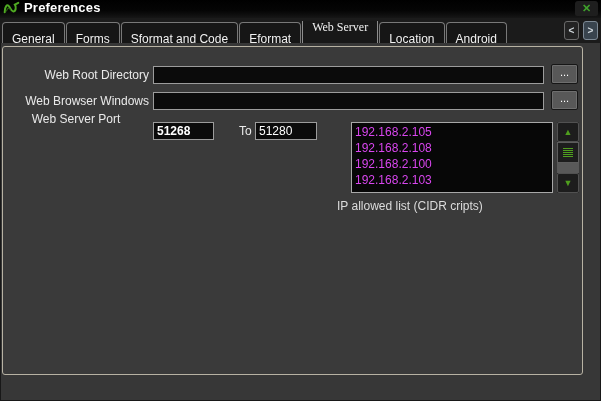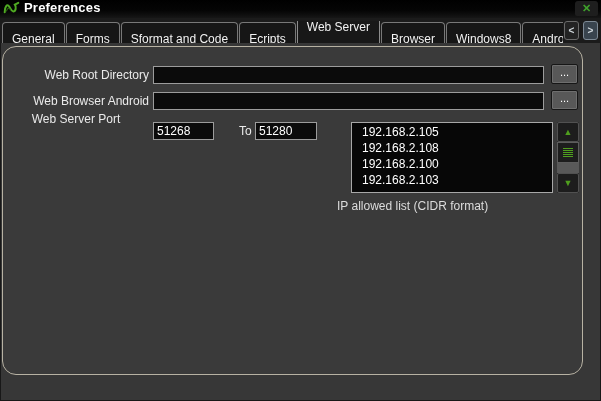--- a/index.html
+++ b/index.html
@@ -10,33 +10,33 @@
   .titlebar{position:absolute;top:0;left:0;right:0;height:18px;background:linear-gradient(#000 0%,#050505 60%,#161616 100%);display:flex;align-items:flex-start;}
   .logo{width:17px;height:14px;margin:1px 4px 0 3px;flex:0 0 auto;}
   .title{color:#ffffff;font-size:13px;font-weight:bold;letter-spacing:.2px;}
   .closebtn{position:absolute;right:3px;top:1px;width:23px;height:15px;background:#1e1e1e;border-radius:3px 3px 2px 2px;display:flex;align-items:center;justify-content:center;color:#3fa12b;font-size:11px;font-weight:bold;cursor:default;}
 
   
   .tabstrip{position:absolute;top:18px;left:0;right:0;height:25px;background:#1b1b1b;}
   .tabs{position:absolute;left:2px;bottom:0;width:561px;height:22px;display:flex;align-items:flex-end;overflow:hidden;}
   .tab{flex:0 0 auto;height:21px;line-height:20px;padding:6px 9px;background:#161616;border:1px solid #787878;border-bottom:none;border-radius:4px 4px 0 0;color:#f2f2f2;font-size:12px;white-space:nowrap;margin-right:1px;position:relative;box-sizing:border-box;}
   .tab .mn{text-decoration:underline;}
-  .tab.active{height:34px;line-height:22px;border-color:#8d8d8d;background:#181818;}
+  .tab.active{height:34px;line-height:22px;border-color:#8d8d8d;background:#181818;font-family:Liberation Serif, serif;}
   .tab.active::before{content:"";position:absolute;top:0;left:0;right:0;height:3px;border-radius:3px 3px 0 0;background:linear-gradient(90deg,#1d4c08,#55b11c 20%,#55b11c 80%,#1d4c08);}
   .tabscroll{position:absolute;right:3px;top:3px;display:flex;gap:4px;}
   .tsbtn{width:15px;height:19px;background:#232323;border:1px solid #6a6a6a;border-radius:3px;color:#cfd6da;font-size:10px;font-weight:bold;display:flex;align-items:center;justify-content:center;box-sizing:border-box;}
   .tsbtn.next{background:#39444e;border-color:#7d8994;}
 
   
-  .panel{position:absolute;left:2px;top:46px;width:581px;height:329px;border:1px solid #b7b2a3;border-radius:14px;background:#3a3a3a;box-sizing:border-box;}
+  .panel{position:absolute;left:2px;top:46px;width:581px;height:329px;border:1px solid #b7b2a3;border-radius:3px;background:#3a3a3a;box-sizing:border-box;}
   .lbl{position:absolute;color:#eaeaea;font-size:12px;}
   .txt{position:absolute;background:#0b0b0b;border:1px solid #9c9c9c;color:#ffffff;font-size:12px;padding:0 3px;height:18px;box-sizing:border-box;font-family:"Liberation Sans",sans-serif;outline:none;}
   .browse{position:absolute;width:27px;height:20px;background:#585858;border:1px solid #161616;box-shadow:inset 0 0 0 1px #6e6e6e;color:#ffffff;font-size:11px;line-height:14px;text-align:center;border-radius:2px;box-sizing:border-box;}
 
-  .listbox{position:absolute;left:348px;top:75px;width:202px;height:71px;background:#070707;border:1px solid #a8a8a8;box-sizing:border-box;color:#ffffff;font-size:12px;overflow:hidden;padding:1px 0 0 10px;}
+  .listbox{position:absolute;left:348px;top:75px;width:202px;height:71px;background:#070707;border:1px solid #a8a8a8;box-sizing:border-box;color:#d946ef;font-size:12px;overflow:hidden;padding:1px 0 0 3px;}
   .listbox .item{height:16px;line-height:16px;white-space:nowrap;}
 
   .vscroll{position:absolute;left:554px;top:75px;width:22px;height:71px;display:flex;flex-direction:column;background:#2c2c2c;}
   .sbtn{height:20px;flex:0 0 auto;background:#1d1d1d;border:1px solid #515151;border-radius:2px;display:flex;align-items:center;justify-content:center;color:#4f9e1e;font-size:9px;line-height:9px;box-sizing:border-box;}
   .sthumb{height:21px;flex:0 0 auto;background:#1d1d1d;border:1px solid #5d5d5d;display:flex;align-items:center;justify-content:center;box-sizing:border-box;}
   .grip{width:10px;height:9px;background:repeating-linear-gradient(#4f9e1e 0 1px,transparent 1px 2px);}
   .strack{flex:1;background:#595959;}
 
   .listcap{position:absolute;left:334px;top:152px;color:#dcdcdc;font-size:12px;}
 </style>
@@ -52,61 +52,60 @@
     </svg>
     <span class="title">Preferences</span>
     <div class="closebtn">✕</div>
   </div>
 
   <div class="tabstrip">
     <div class="tabs">
       <div class="tab"><span class="mn">G</span><span>eneral</span></div>
       <div class="tab"><span class="mn">F</span><span>orms</span></div>
       <div class="tab"><span class="mn">S</span><span>format and Code</span></div>
-      <div class="tab"><span class="mn">E</span><span>cripts</span></div>
+      <div class="tab"><span class="mn">E</span><span>format</span></div>
       <div class="tab active"><span class="mn"></span><span>Web Server</span></div>
-      <div class="tab"><span class="mn"></span><span>Browser</span></div>
-      <div class="tab"><span class="mn"></span><span>Windows8</span></div>
+      <div class="tab"><span class="mn"></span><span>Location</span></div>
       <div class="tab"><span class="mn"></span><span>Android</span></div>
 
     </div>
     <div class="tabscroll">
       <div class="tsbtn">&lt;</div>
       <div class="tsbtn next">&gt;</div>
     </div>
   </div>
 
   <div class="panel">
 
     <div class="lbl" style="left:0;top:21px;width:146px;text-align:right;">Web Root Directory</div>
     <input class="txt" style="left: 150px; top: 19px; width: 391px;" value="">
     <div class="browse" style="left:548px;top:17px;">...</div>
 
-    <div class="lbl" style="left:0;top:47px;width:146px;text-align:right;">Web Browser Android</div>
+    <div class="lbl" style="left:0;top:47px;width:146px;text-align:right;">Web Browser Windows</div>
     <input class="txt" style="left: 150px; top: 45px; width: 391px;" value="">
     <div class="browse" style="left:548px;top:43px;">...</div>
 
     <div class="lbl" style="left:0;top:65px;width:146px;text-align:center;">Web Server Port</div>
-    <input class="txt" style="left: 150px; top: 75px; width: 61px;" value="51268">
+    <input class="txt" style="left: 150px; top: 75px; width: 61px; font-weight: bold;" value="51268">
     <div class="lbl" style="left:236px;top:77px;">To</div>
     <input class="txt" style="left: 252px; top: 75px; width: 62px;" value="51280">
 
     <div class="listbox">
       <div class="item">192.168.2.105</div>
       <div class="item">192.168.2.108</div>
       <div class="item">192.168.2.100</div>
       <div class="item">192.168.2.103</div>
     </div>
 
     <div class="vscroll">
       <div class="sbtn">▲</div>
       <div class="sthumb">
           <div class="grip"></div>
         </div>
       <div class="strack"></div>
       <div class="sbtn">▼</div>
     </div>
 
-    <div class="listcap">IP allowed list (CIDR format)</div>
+    <div class="listcap">IP allowed list (CIDR cripts)</div>
 
   </div>
 
 </div>
 
 </body></html>

